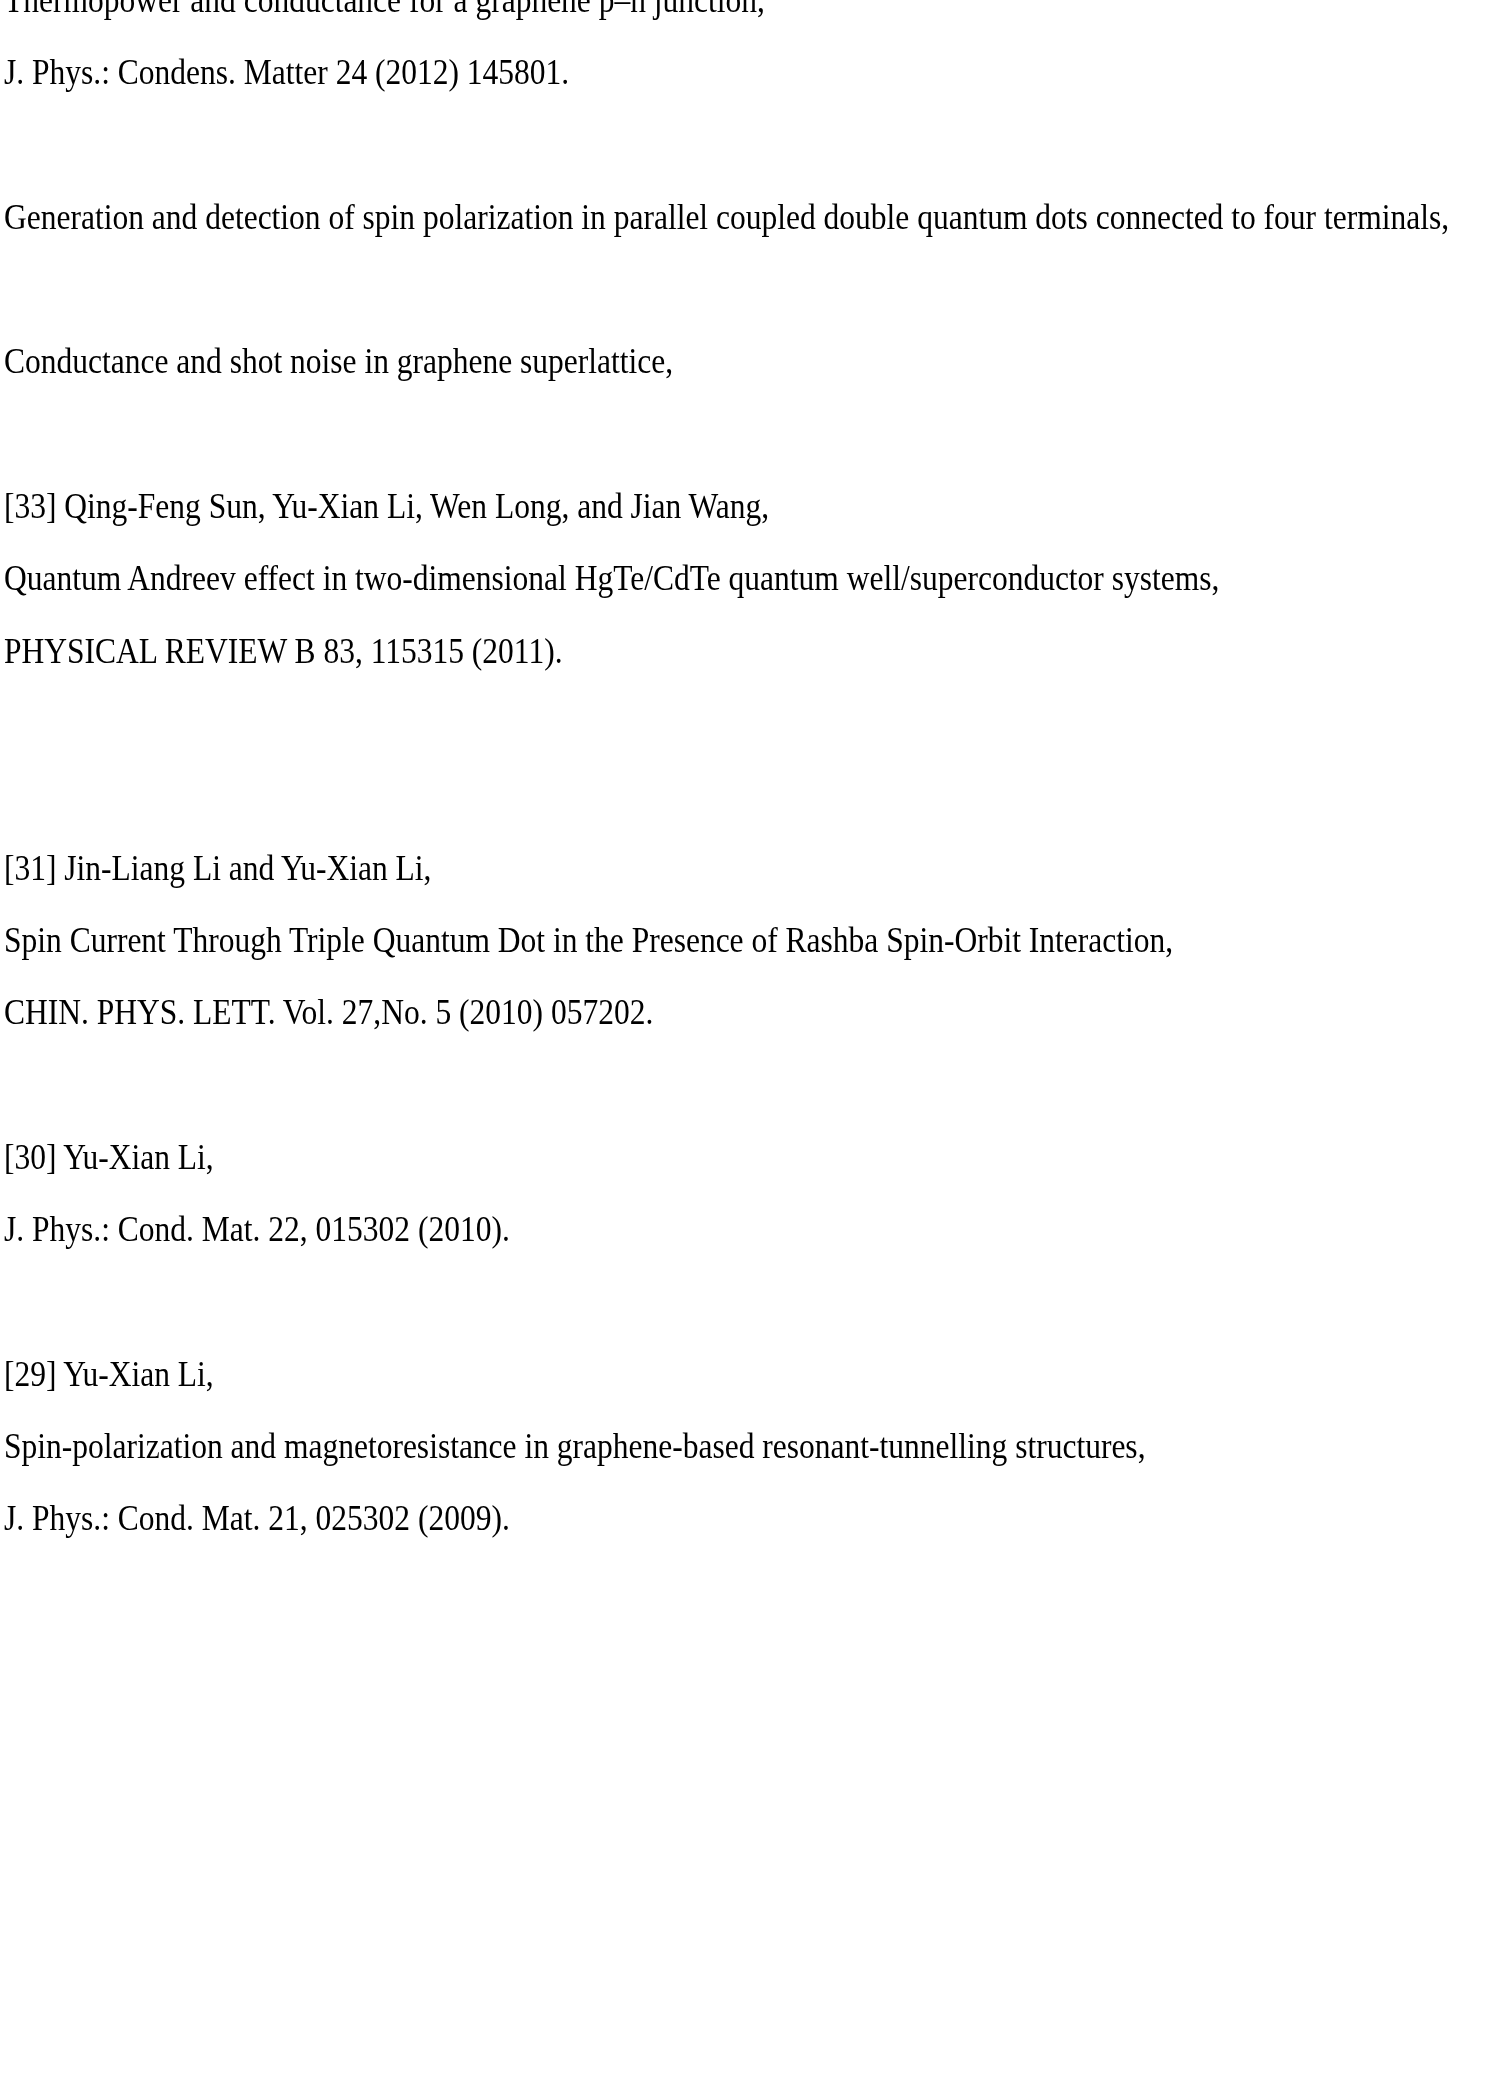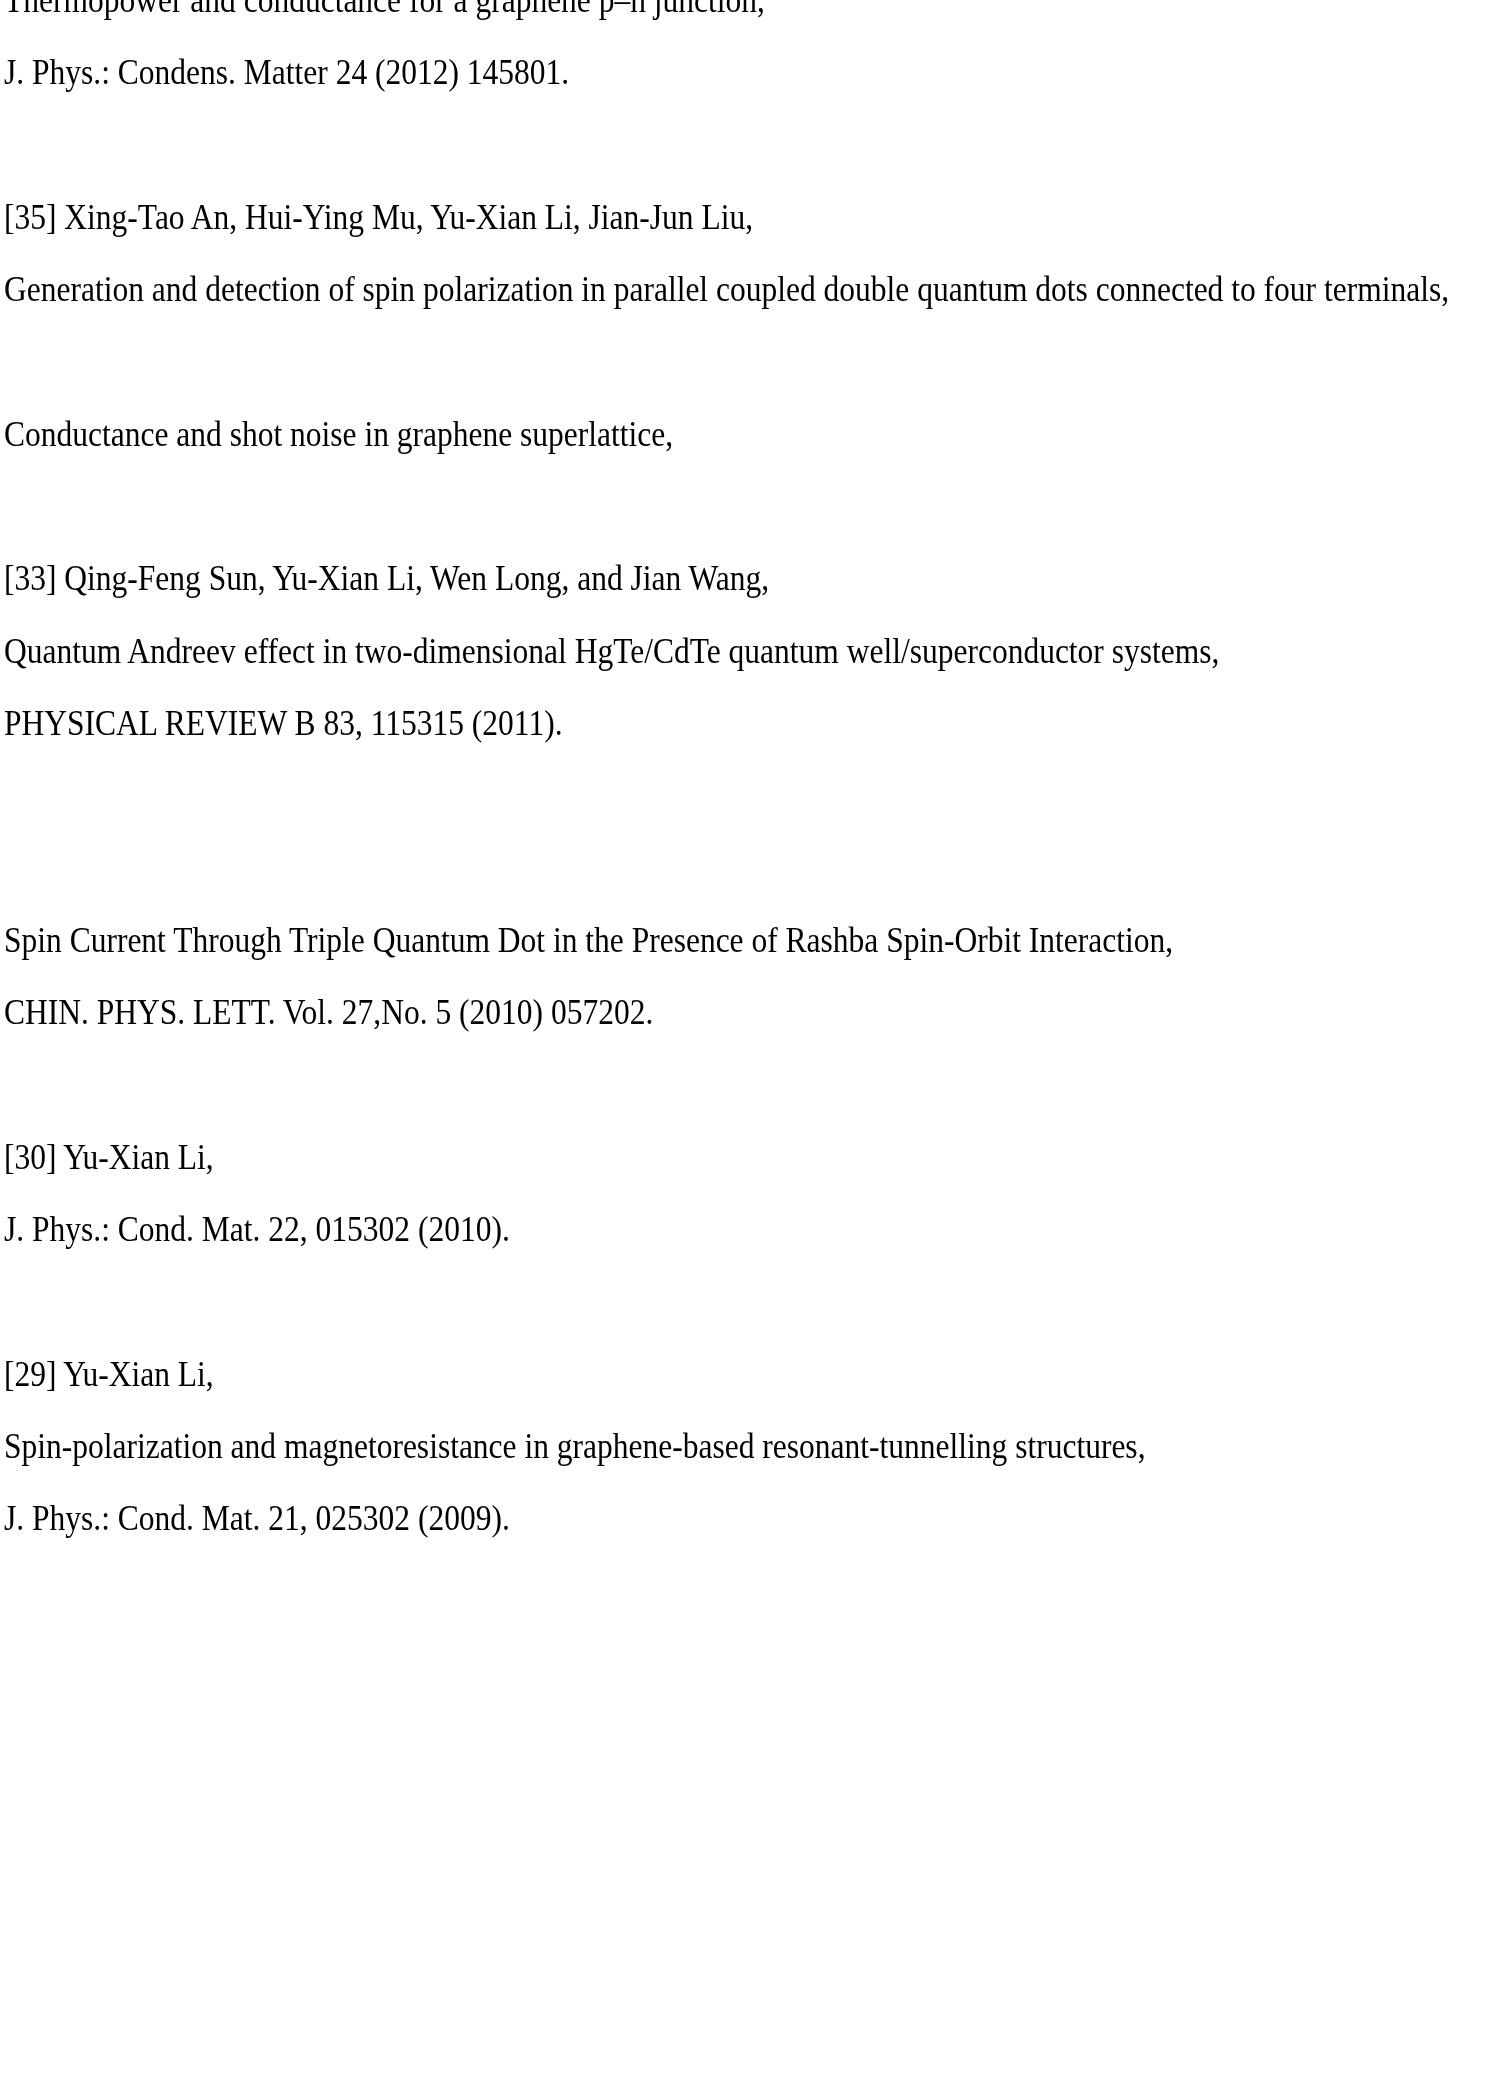--- a/index.html
+++ b/index.html
@@ -27,30 +27,30 @@
     transform-origin: 0 0;
   }
 </style>
 </head>
 <body>
 
 <div id="doc">
     <div class="line"><span>Thermopower and conductance for a graphene p–n junction,</span></div>
     <div class="line"><span>J. Phys.: Condens. Matter 24 (2012) 145801.</span></div>
     <div class="line"><span></span></div>
-    <div class="line"><span>[35] Xing-Tao An, Hui-Ying Mu, Yu-Xian Li, Jian-Jun Liu,</span></div>
     <div class="line"><span>Generation and detection of spin polarization in parallel coupled double quantum dots connected to four terminals,</span></div>
     <div class="line"><span></span></div>
     <div class="line"><span>Conductance and shot noise in graphene superlattice,</span></div>
     <div class="line"><span></span></div>
     <div class="line"><span>[33] Qing-Feng Sun, Yu-Xian Li, Wen Long, and Jian Wang,</span></div>
     <div class="line"><span>Quantum Andreev effect in two-dimensional HgTe/CdTe quantum well/superconductor systems,</span></div>
     <div class="line"><span>PHYSICAL REVIEW B 83, 115315 (2011).</span></div>
     <div class="line"><span></span></div>
     <div class="line"><span></span></div>
+    <div class="line"><span>[31] Jin-Liang Li and Yu-Xian Li,</span></div>
     <div class="line"><span>Spin Current Through Triple Quantum Dot in the Presence of Rashba Spin-Orbit Interaction,</span></div>
     <div class="line"><span>CHIN. PHYS. LETT. Vol. 27,No. 5 (2010) 057202.</span></div>
     <div class="line"><span></span></div>
     <div class="line"><span>[30] Yu-Xian Li,</span></div>
     <div class="line"><span>J. Phys.: Cond. Mat. 22, 015302 (2010).</span></div>
     <div class="line"><span></span></div>
     <div class="line"><span>[29] Yu-Xian Li,</span></div>
     <div class="line"><span>Spin-polarization and magnetoresistance in graphene-based resonant-tunnelling structures,</span></div>
     <div class="line"><span>J. Phys.: Cond. Mat. 21, 025302 (2009).</span></div>
   </div>

